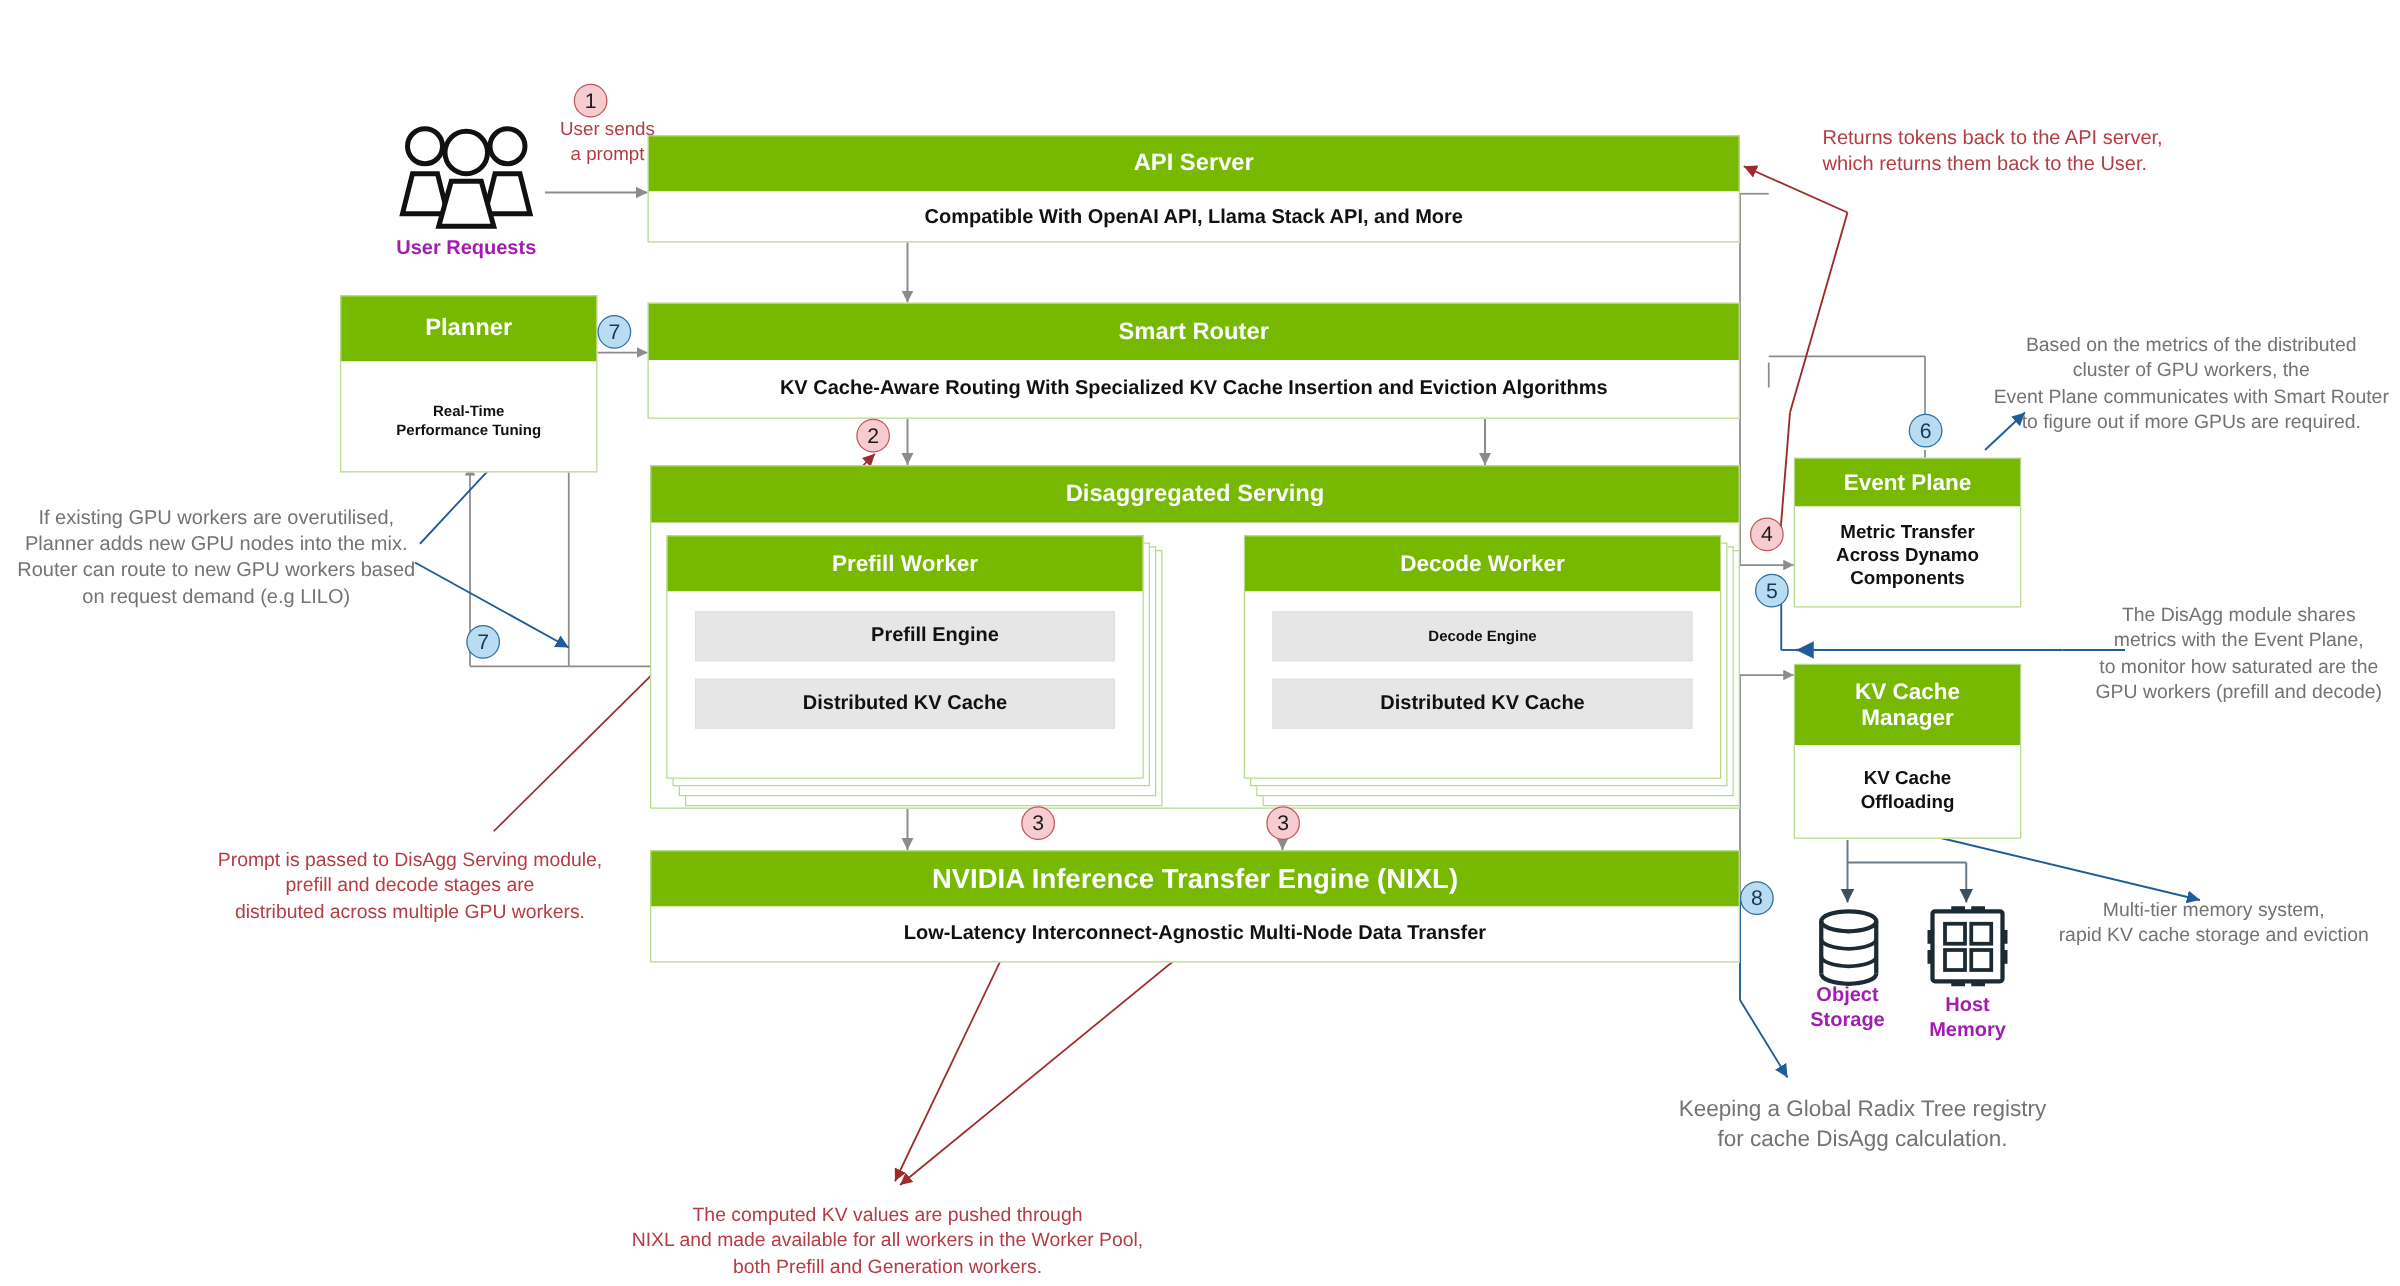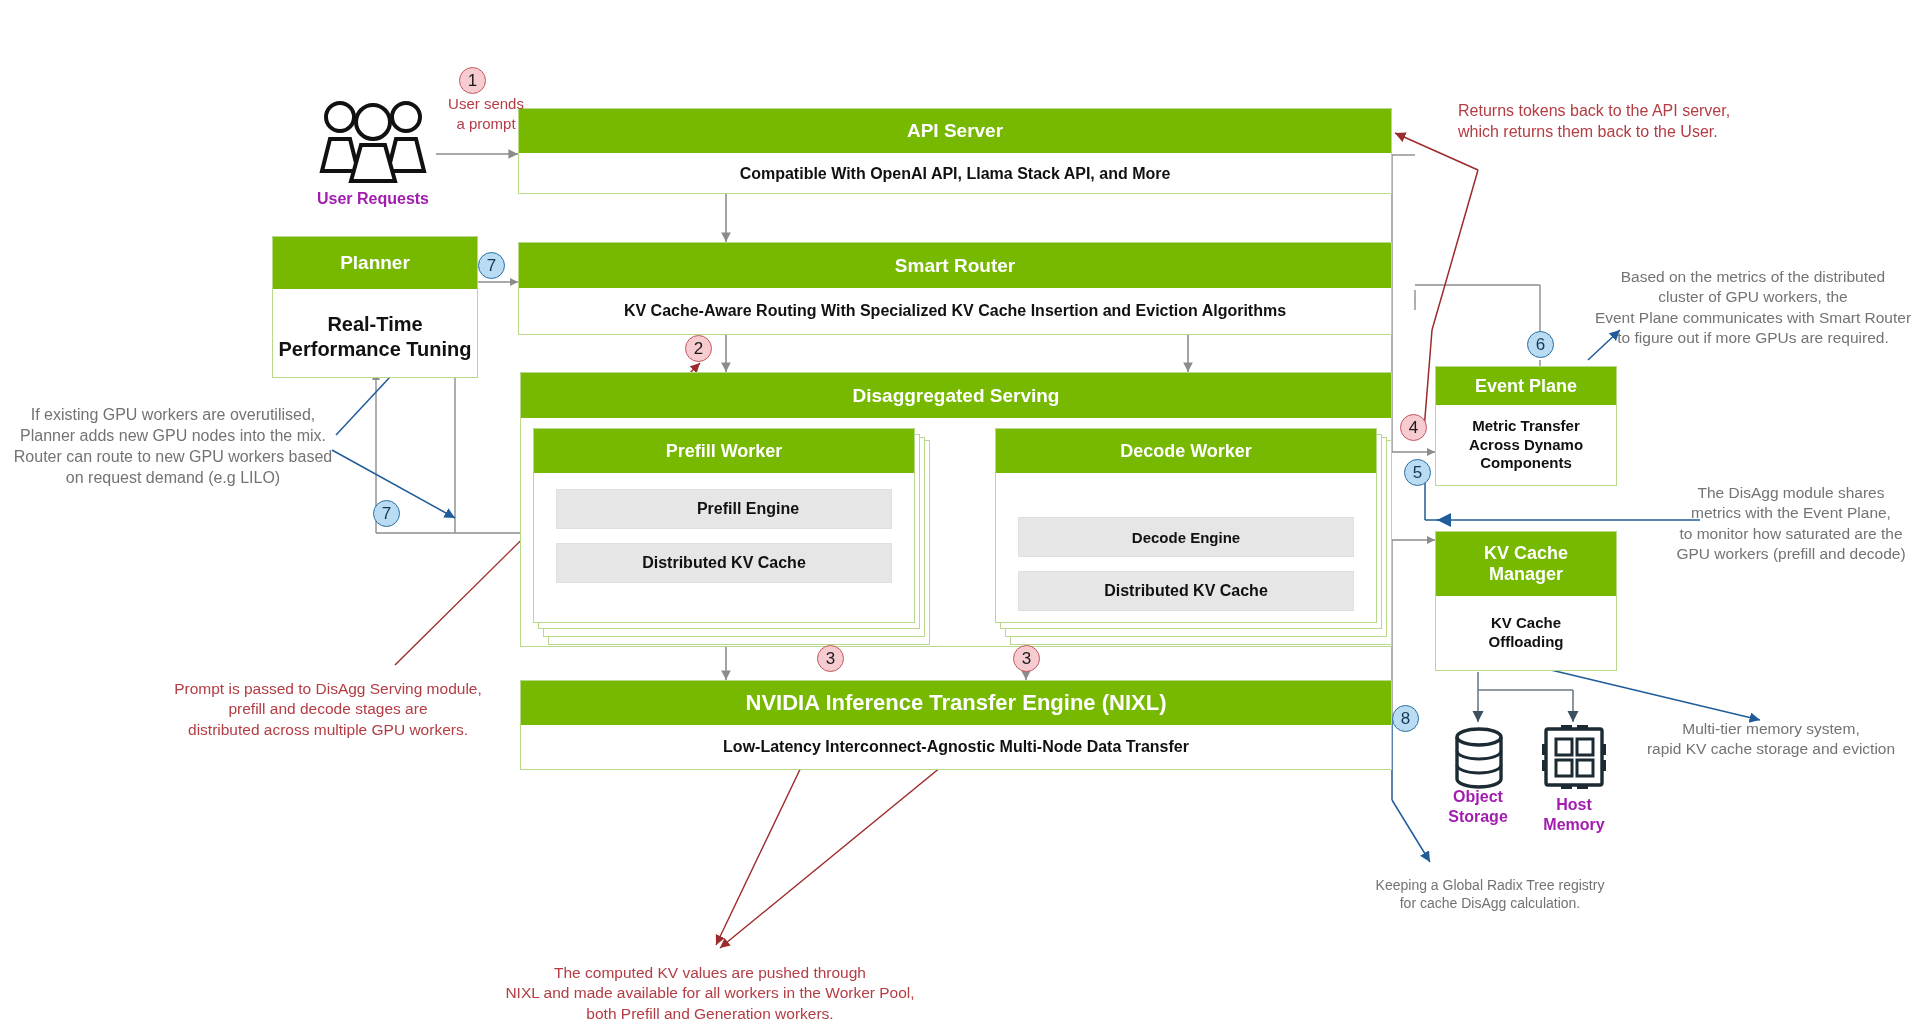--- a/index.html
+++ b/index.html
@@ -133,21 +133,21 @@
     <div class="box-body" style="height:42px;font-size:16px;">Compatible With OpenAI API, Llama Stack API, and More</div>
   </div>
 
   <div class="box" style="left:518px;top:242px;width:874px;height:93px;">
     <div class="box-hdr" style="height:45px;font-size:19px;">Smart Router</div>
     <div class="box-body" style="height:46px;font-size:16px;">KV Cache-Aware Routing With Specialized KV Cache Insertion and Eviction Algorithms</div>
   </div>
 
   <div class="box" style="left:272px;top:236px;width:206px;height:142px;">
     <div class="box-hdr" style="height:52px;font-size:19px;">Planner</div>
-    <div class="box-body" style="height:96px;font-size:20px;flex-direction:column;">
+    <div class="box-body" style="height:96px;font-size:12px;flex-direction:column;">
       <span>Real-Time</span>
       <span>Performance Tuning</span>
     </div>
   </div>
 
   <div class="box" style="left:520px;top:372px;width:872px;height:275px;">
     <div class="box-hdr" style="height:45px;font-size:19px;">Disaggregated Serving</div>
   </div>
 
   <div class="stack-shadow" style="left:548px;top:440px;width:382px;height:205px;"></div>
@@ -162,21 +162,21 @@
     </div>
   </div>
 
   <div class="stack-shadow" style="left:1010px;top:440px;width:382px;height:205px;"></div>
   <div class="stack-shadow" style="left:1005px;top:437px;width:382px;height:200px;"></div>
   <div class="stack-shadow" style="left:1000px;top:434px;width:382px;height:195px;"></div>
 
   <div class="box" style="left:995px;top:428px;width:382px;height:195px;">
     <div class="box-hdr" style="height:44px;font-size:18px;">Decode Worker</div>
     <div style="padding:16px 22px 0 22px;">
-      <div class="grey-pill" style="height:38px;font-size:15px;margin-bottom:14px;margin-top:28px;">Decode Engine</div>
+      <div class="grey-pill" style="height:38px;font-size:12px;margin-bottom:14px;">Decode Engine</div>
       <div class="grey-pill" style="height:38px;font-size:16px;">Distributed KV Cache</div>
     </div>
   </div>
 
   <div class="box" style="left:520px;top:680px;width:872px;height:90px;">
     <div class="box-hdr" style="height:44px;font-size:22px;">NVIDIA Inference Transfer Engine (NIXL)</div>
     <div class="box-body" style="height:44px;font-size:16px;">Low-Latency Interconnect-Agnostic Multi-Node Data Transfer</div>
   </div>
 
   <div class="box" style="left:1435px;top:366px;width:182px;height:120px;">
@@ -277,21 +277,21 @@
     <div>metrics with the Event Plane,</div>
     <div>to monitor how saturated are the</div>
     <div>GPU workers (prefill and decode)</div>
   </div>
 
   <div class="ann blue" style="left:1622px;top:719px;width:298px;font-size:15.5px;">
     <div>Multi-tier memory system,</div>
     <div>rapid KV cache storage and eviction</div>
   </div>
 
-  <div class="ann blue" style="left:1330px;top:876px;width:320px;font-size:14px;">
+  <div class="ann blue" style="left:1330px;top:876px;width:320px;font-size:18px;">
     <div>Keeping a Global Radix Tree registry</div>
     <div>for cache DisAgg calculation.</div>
   </div>
 
   <div class="marker red" style="left:459px;top:67px;">1</div>
   <div class="marker red" style="left:685px;top:335px;">2</div>
   <div class="marker red" style="left:817px;top:645px;">3</div>
   <div class="marker red" style="left:1013px;top:645px;">3</div>
   <div class="marker red" style="left:1400px;top:414px;">4</div>
   <div class="marker blue" style="left:1404px;top:459px;">5</div>

